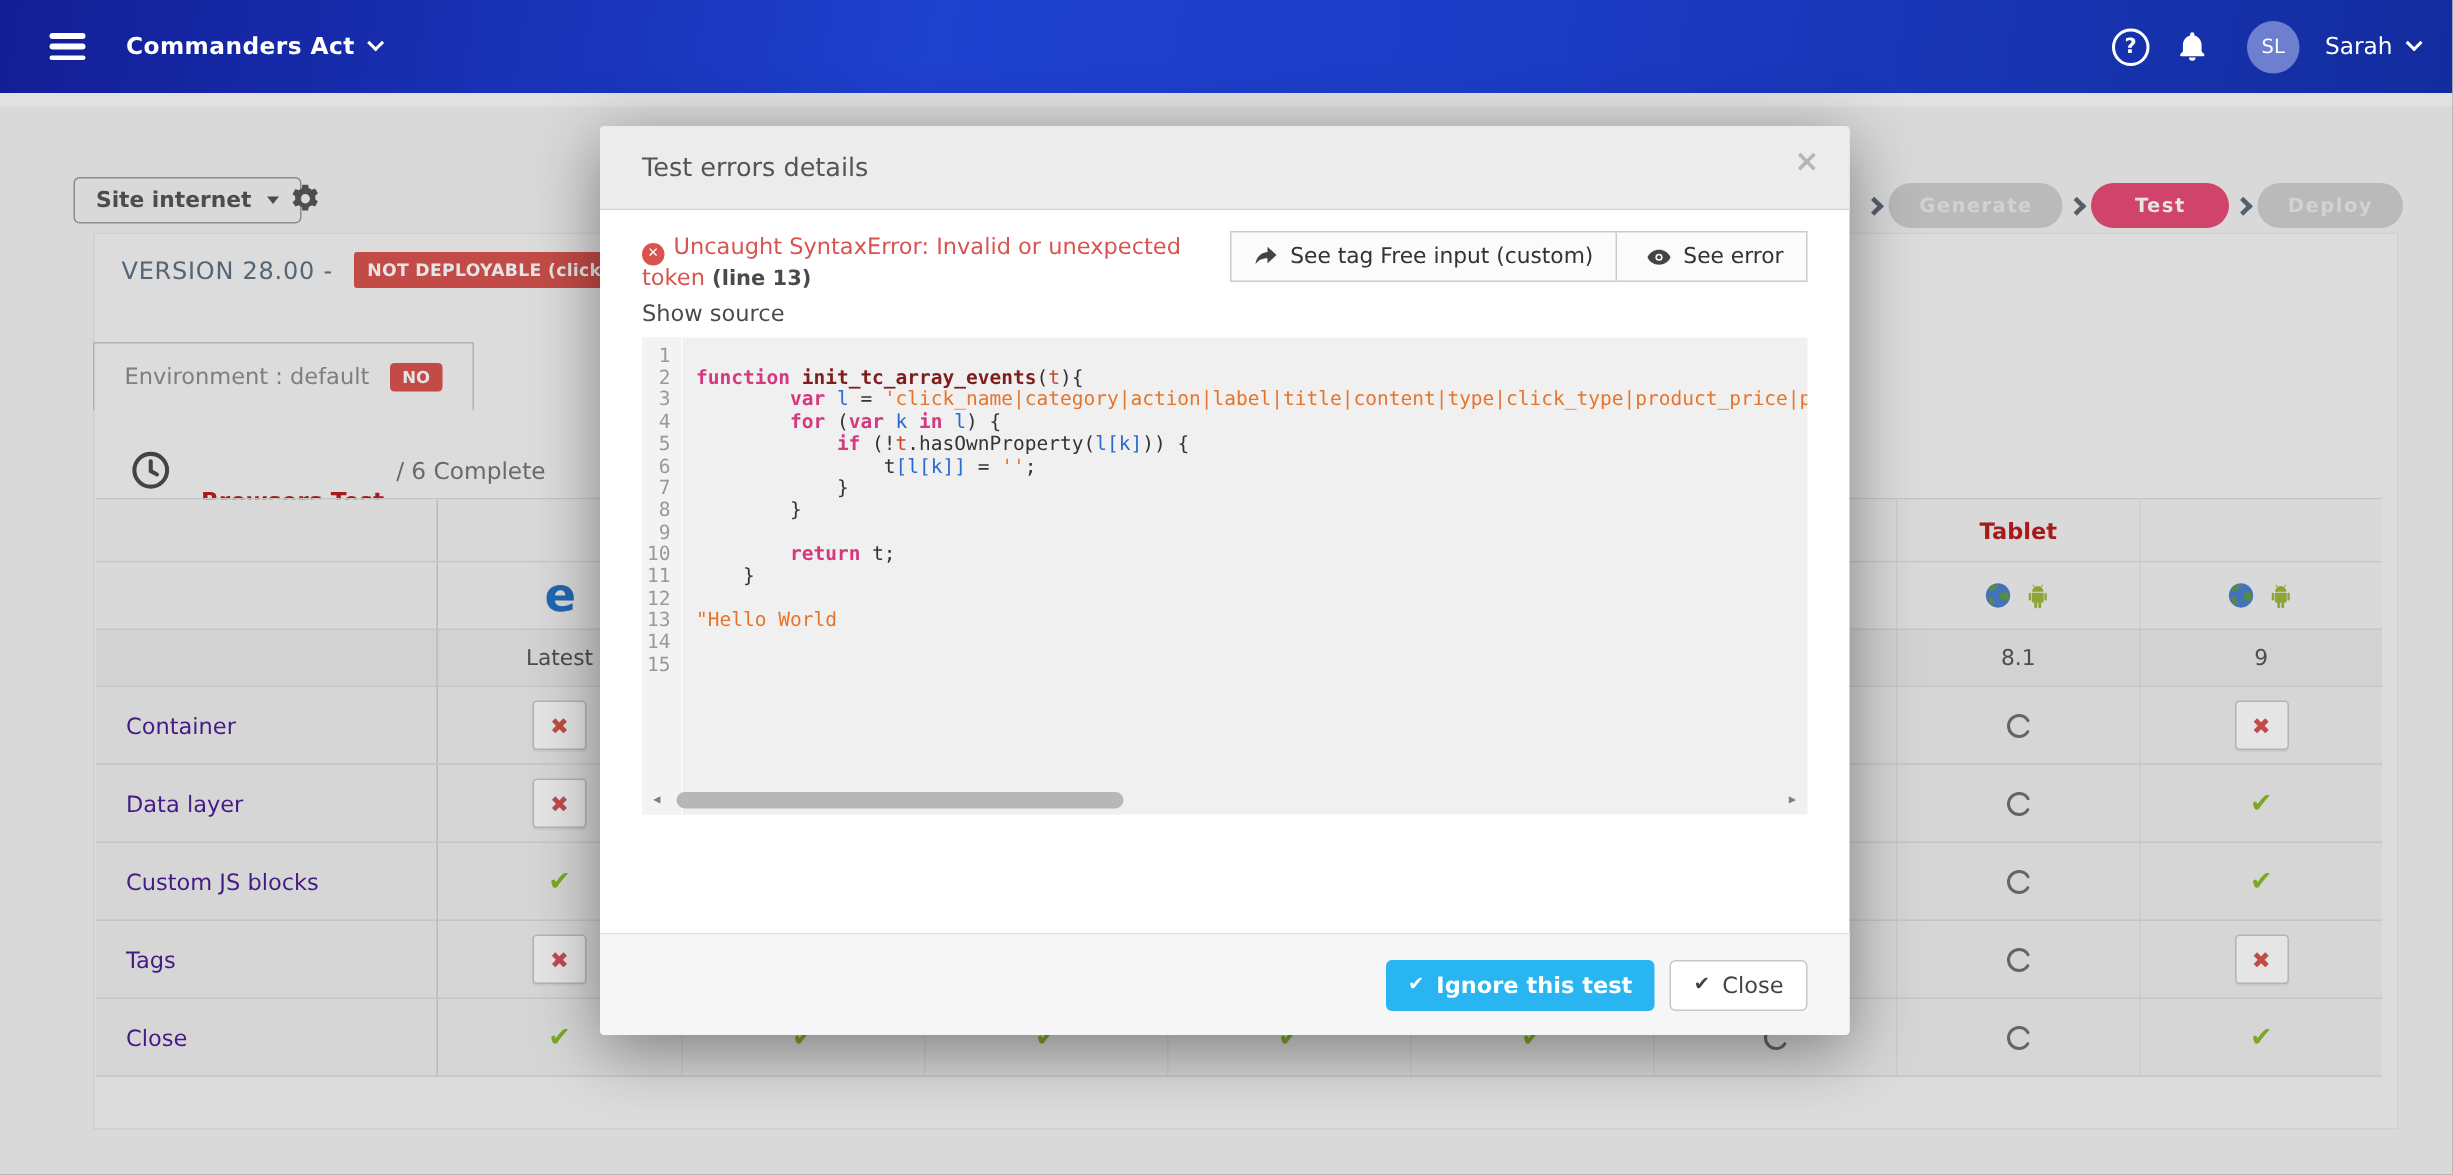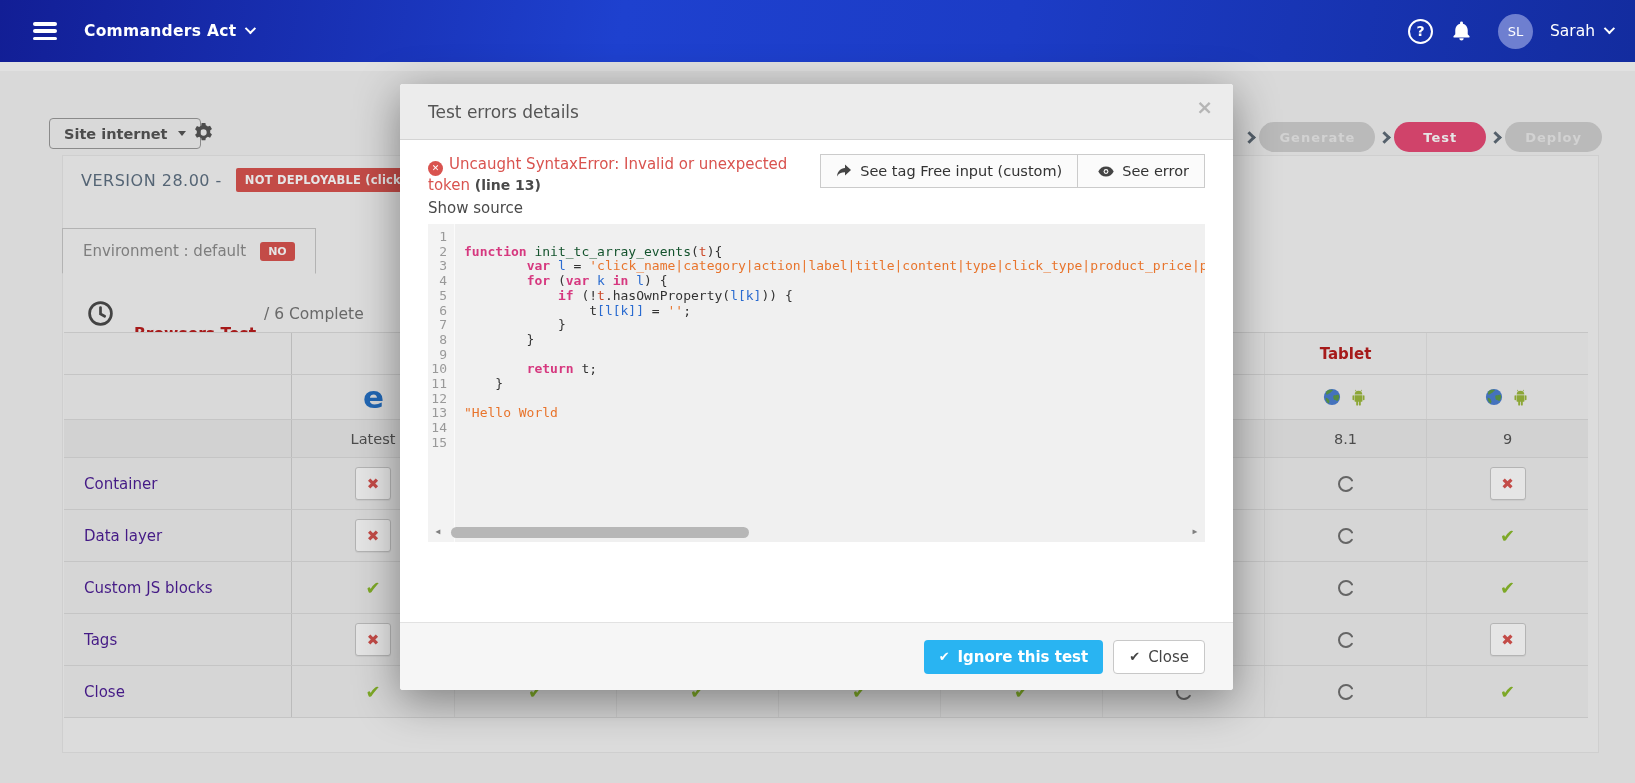--- a/index.html
+++ b/index.html
@@ -89,21 +89,21 @@
   .show-source { font-size:15px; color:#4a4a4a; margin-top:3px; margin-bottom:7px; }
   .btn-group { display:flex; height:34px; border:1px solid #cbcbcb; border-radius:0; background:#fbfbfb; overflow:hidden; }
   .grp-btn { display:flex; align-items:center; gap:8px; padding:0 15px; font-size:14.5px; color:#333; cursor:pointer; white-space:nowrap; }
   .grp-btn + .grp-btn { border-left:1px solid #cbcbcb;padding-left:20px; }
 
   .code-block { position:relative; height:318px; background:#f0f0f0; display:flex; overflow:hidden;
     font-family:"DejaVu Sans Mono","Liberation Mono",monospace; font-size:13px; line-height:14.7px; }
   .code-gutter { width:27px; padding:6px 7px 0 0; text-align:right; color:#999; background:#f3f3f3; border-right:1px solid #fbfbfb; flex:none; }
   .code-pre { flex:1; padding:6px 0 0 9px; overflow:hidden; white-space:pre; color:#333; }
   .tk-k { color:#d6387f; font-weight:bold; }
-  .tk-f { color:#14532d; font-weight:normal; }
+  .tk-f { color:#7f1d1d; font-weight:bold; }
   .tk-v { color:#2a6bd0; }
   .tk-s { color:#e8742c; }
   .tk-o { color:#cc4a2a; }
   .tk-p { color:#333; }
   .code-sb { position:absolute; left:5px; right:5px; bottom:3px; height:14px; display:flex; align-items:center; }
   .sb-arrow { font-size:8px; color:#808080; flex:none; width:10px; text-align:center; cursor:pointer; }
   .sb-track { flex:1; position:relative; height:14px; }
   .sb-thumb { position:absolute; left:8px; top:1.5px; width:298px; height:11px; background:#b7b7b7; border-radius:6px; cursor:grab; }
 
   .modal-footer { position:absolute; left:0; right:0; bottom:0; height:68px; background:#f6f6f6; border-top:1px solid #e2e2e2;

